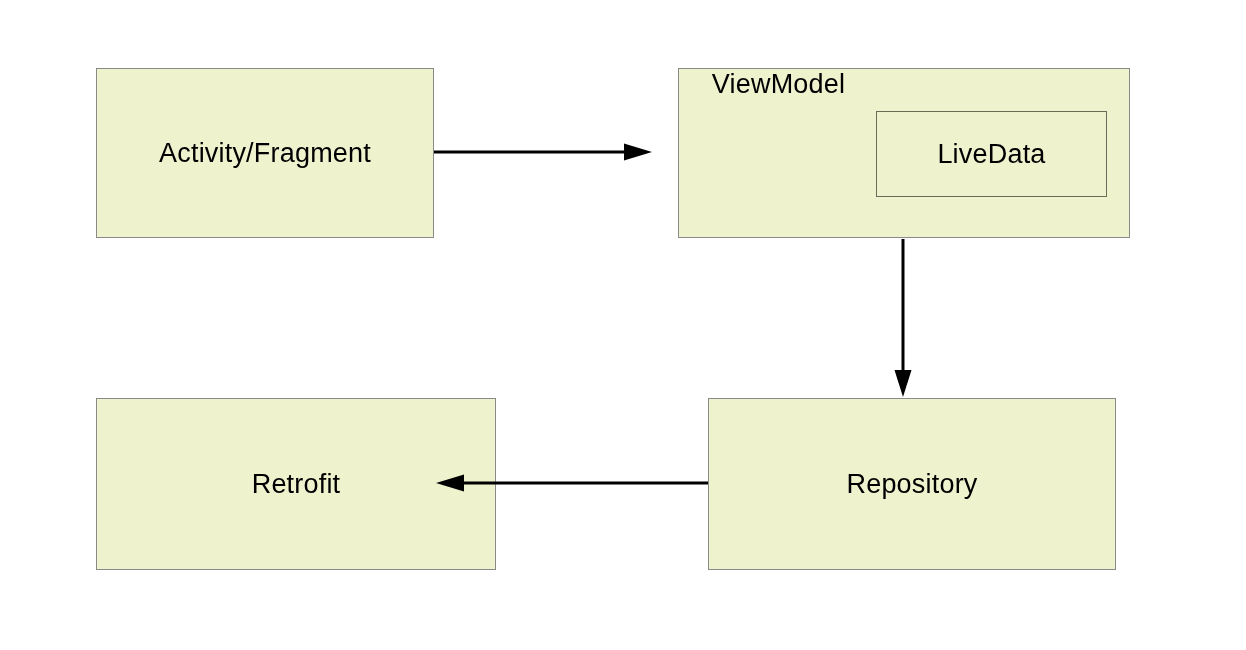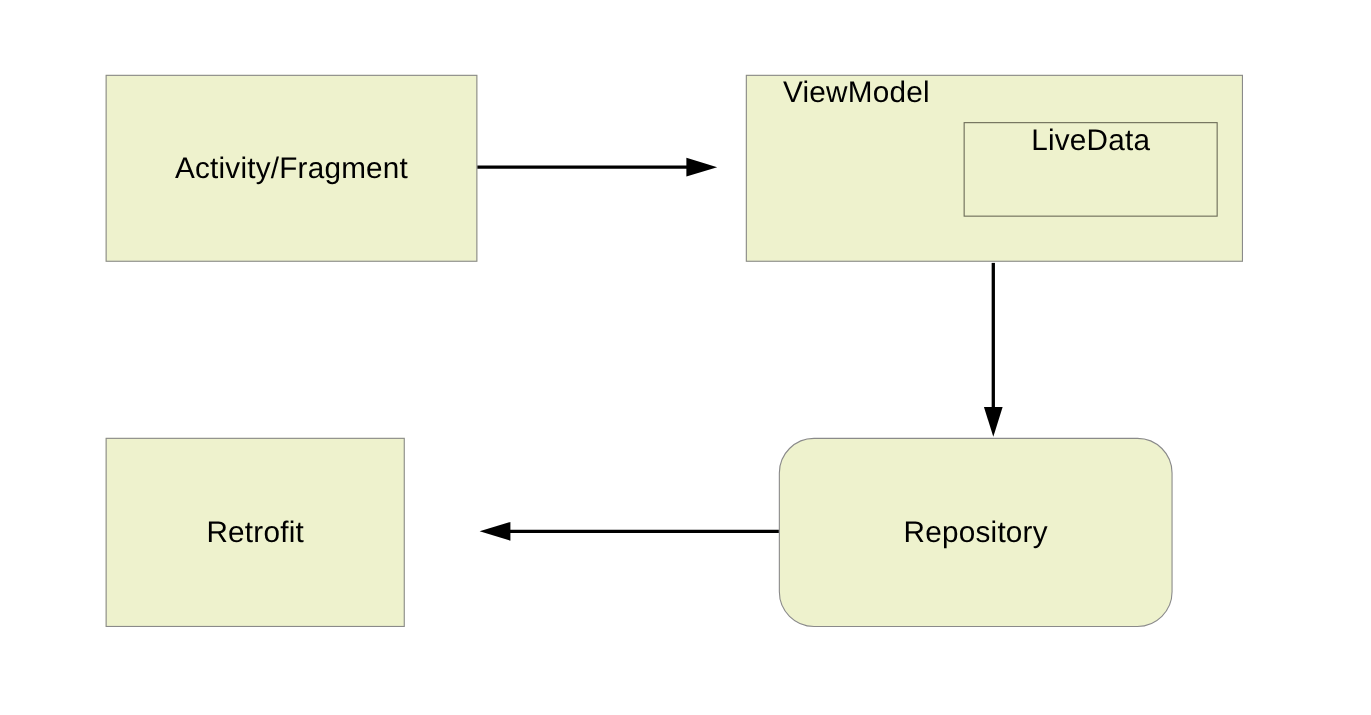--- a/index.html
+++ b/index.html
@@ -23,39 +23,39 @@
     display: flex;
     align-items: center;
     justify-content: center;
     color: #000000;
     font-size: 27px;
     font-weight: 400;
     letter-spacing: 0.2px;
   }
   .node-activity   { left: 96px;  top: 68px;  width: 338px; height: 170px; }
   .node-viewmodel  { left: 678px; top: 68px;  width: 452px; height: 170px; display: block; }
-  .node-retrofit   { left: 96px;  top: 398px; width: 272px; height: 172px; }
-  .node-repository { left: 708px; top: 398px; width: 358px; height: 172px; border-radius: 32px; }
+  .node-retrofit   { left: 96px;  top: 398px; width: 400px; height: 172px; }
+  .node-repository { left: 708px; top: 398px; width: 408px; height: 172px; }
 
   .viewmodel-label {
     position: absolute;
     left: 0; top: 0;
     width: 199px; height: 100%;
     display: flex;
     justify-content: center;
   }
   .node-livedata {
     position: absolute;
     left: 197px; top: 42px;
     width: 231px; height: 86px;
     background: #eef2cd;
     border: 1px solid #6b6b57;
     box-sizing: border-box;
     display: flex;
-    align-items: flex-start;
+    align-items: center;
     justify-content: center;
   }
   .arrow-layer {
     position: absolute;
     left: 0; top: 0;
     width: 1246px;
     height: 650px;
     pointer-events: none;
   }
 </style>

